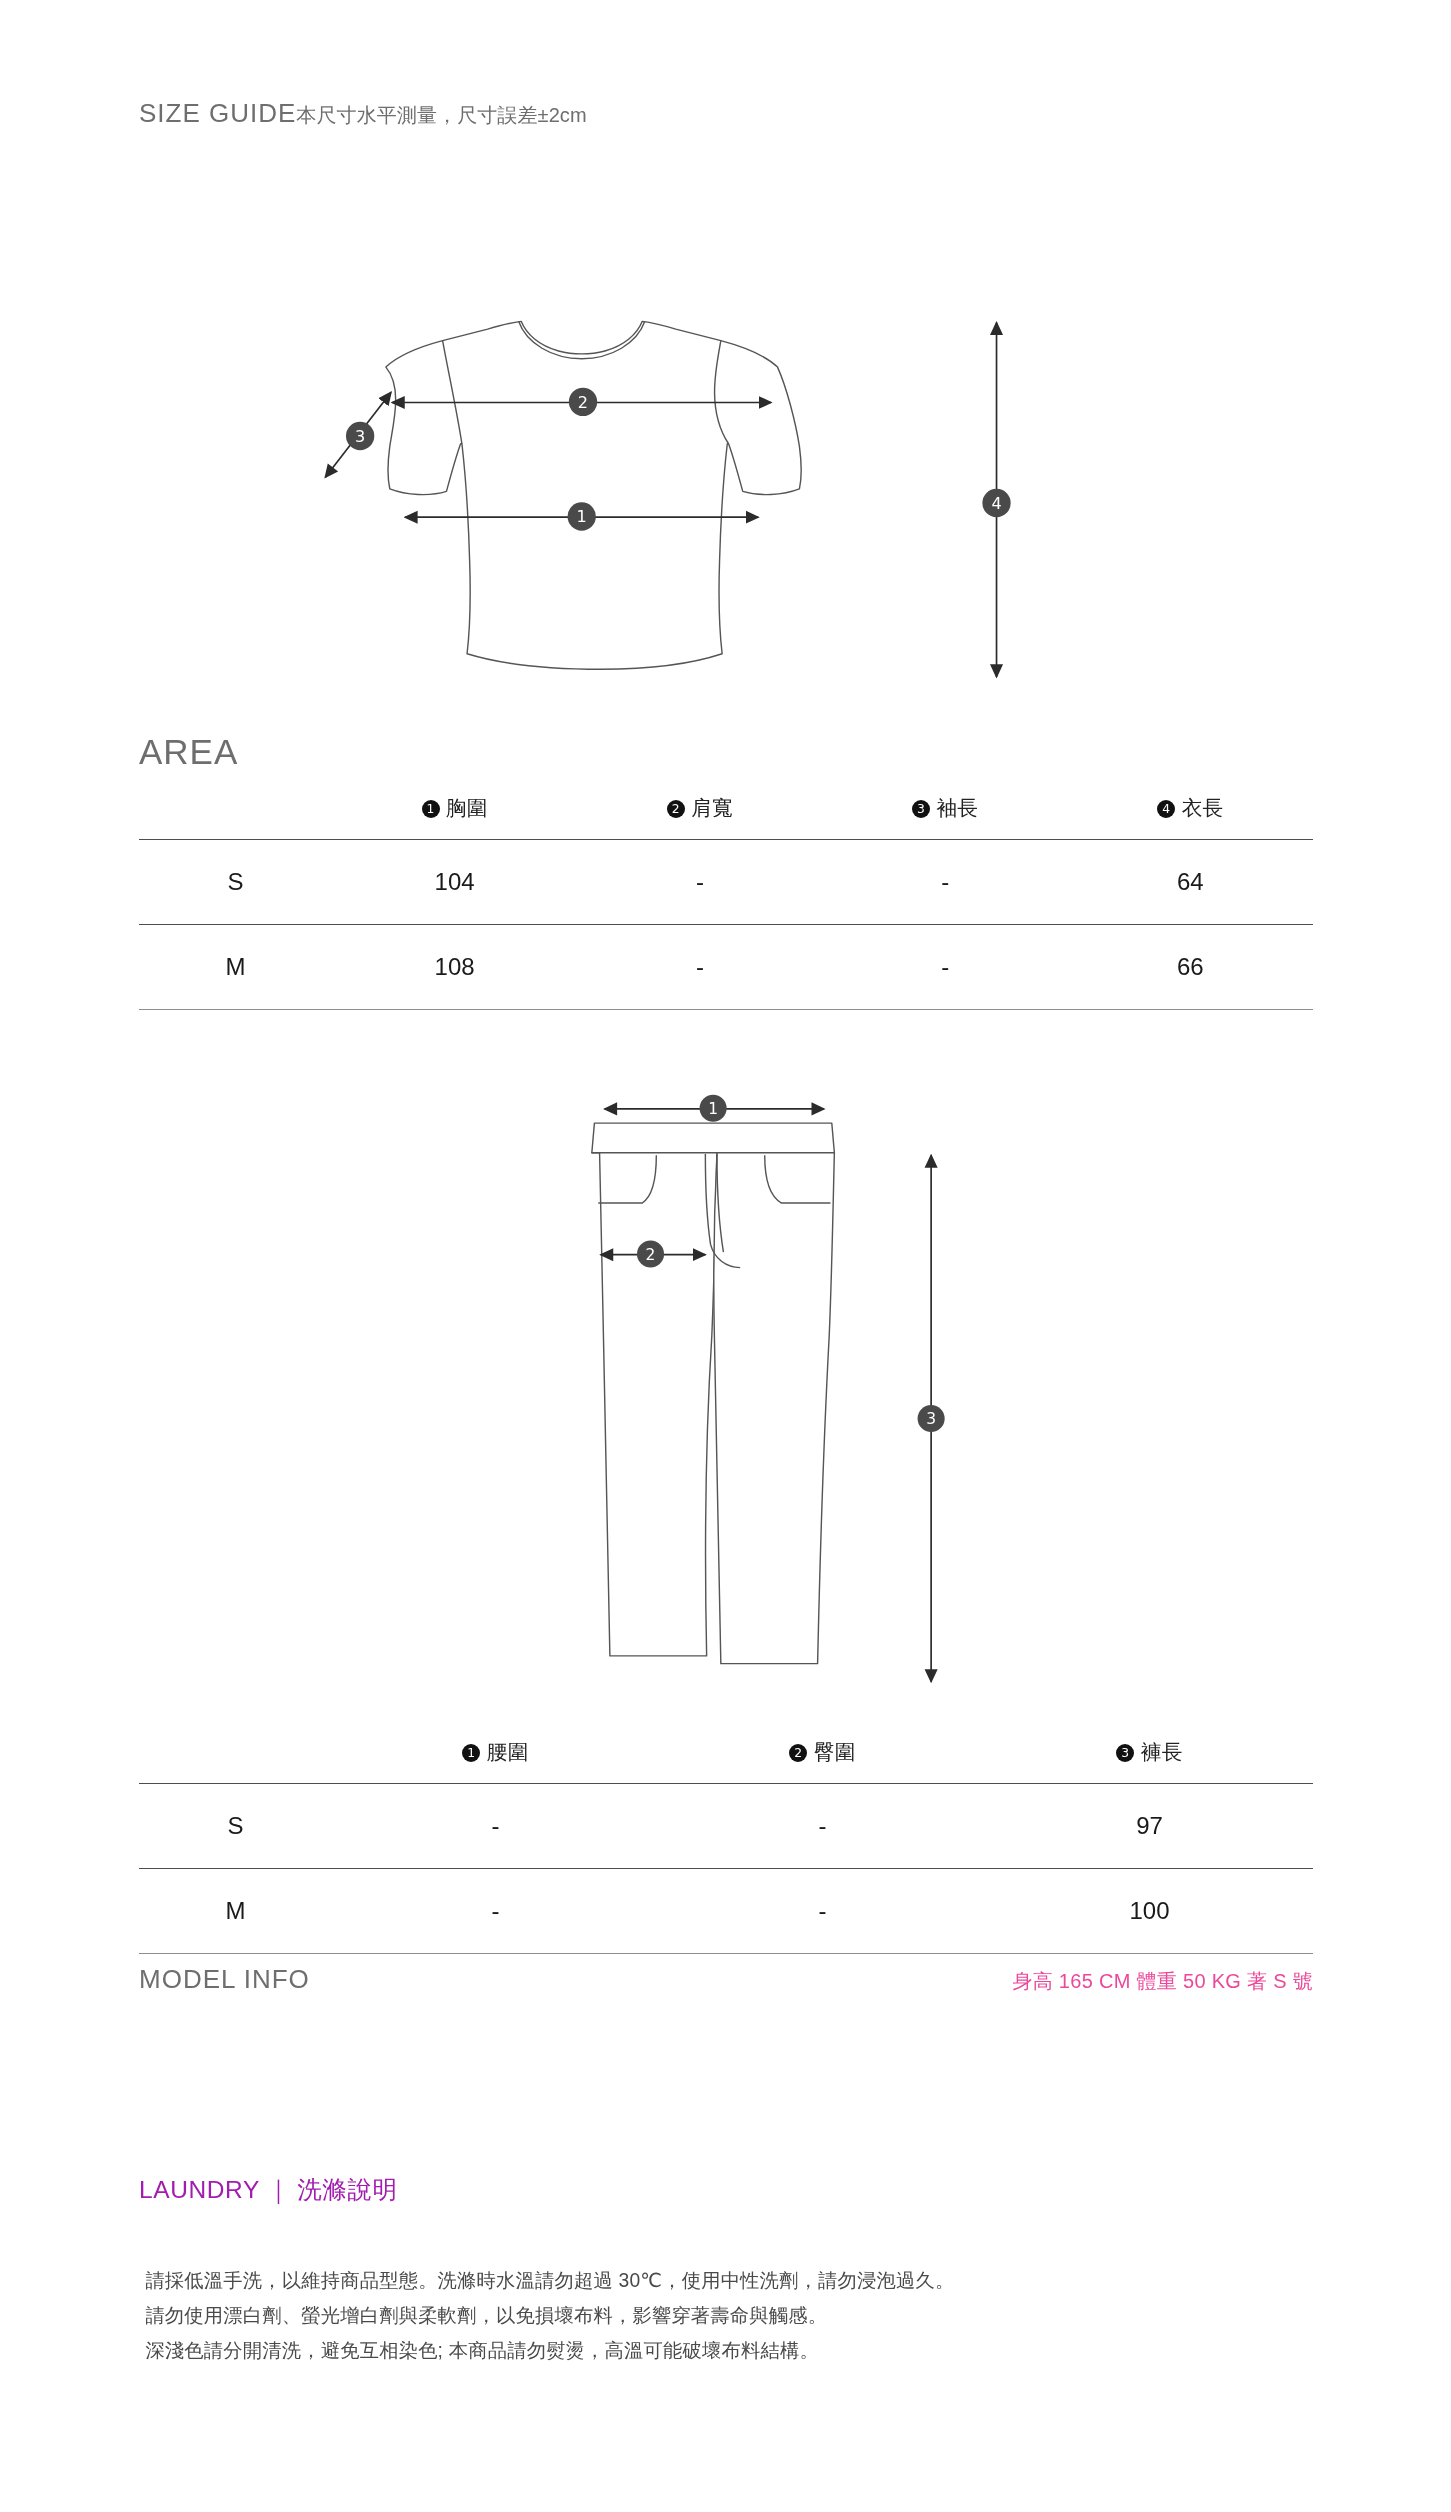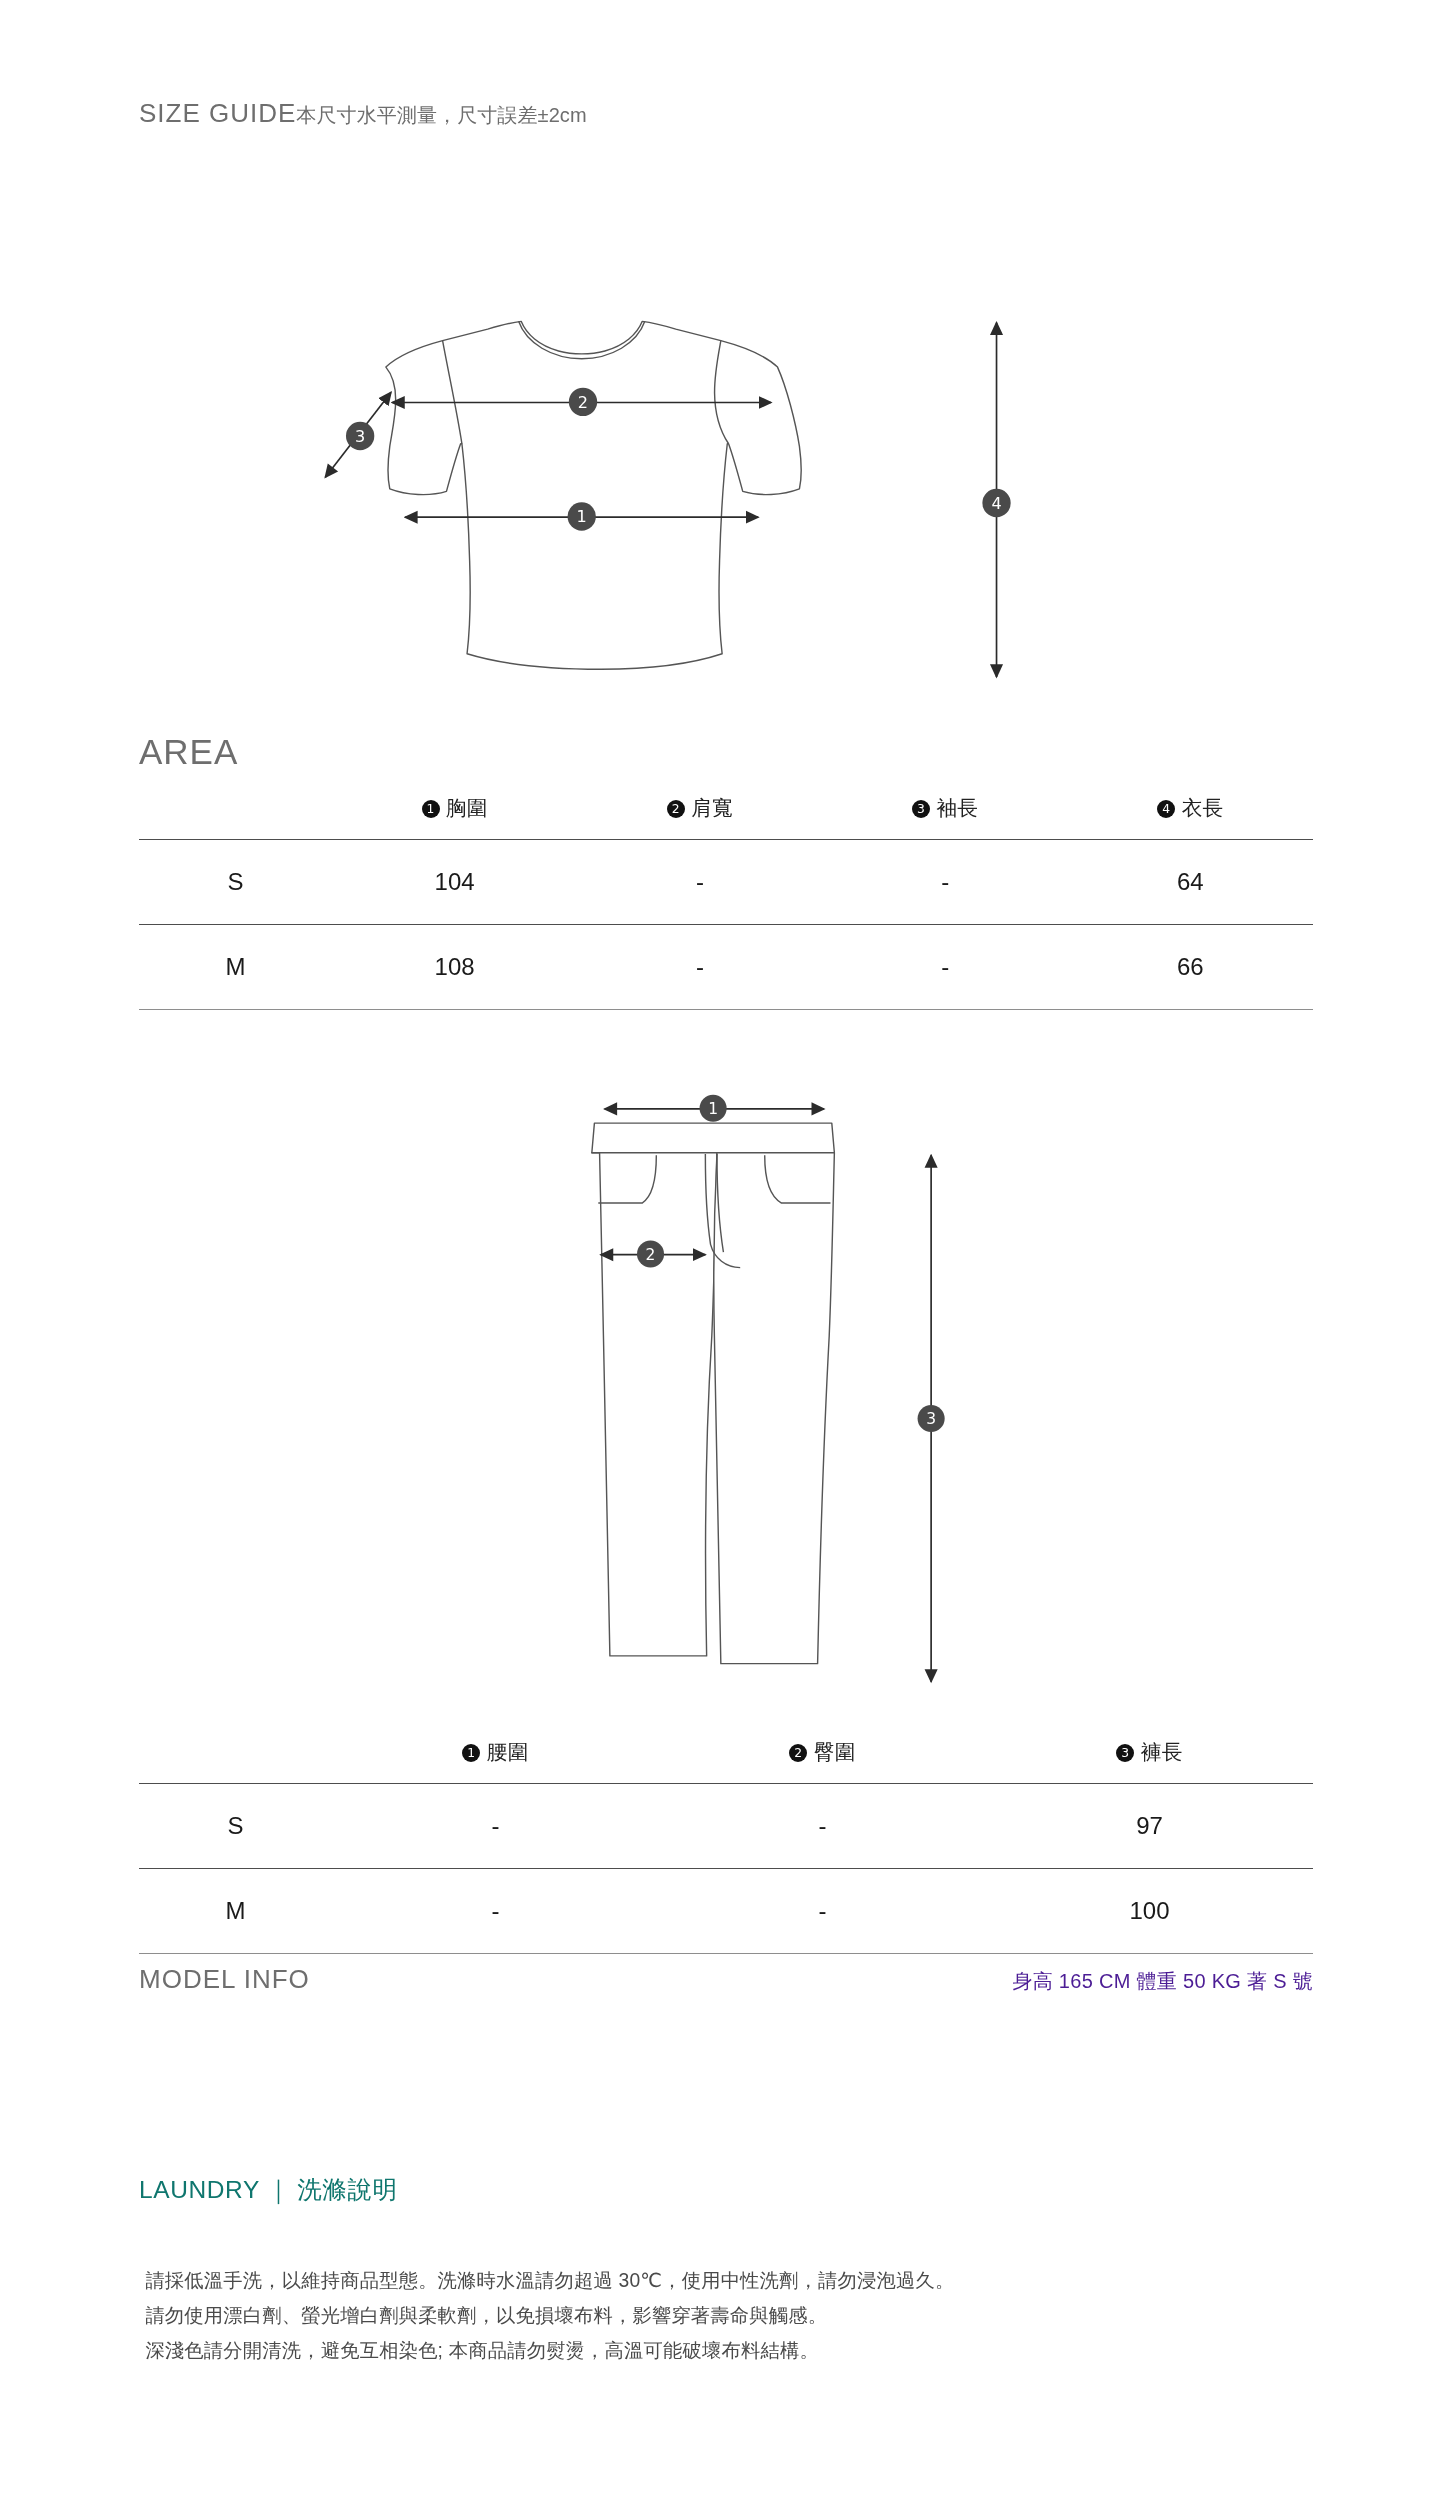--- a/index.html
+++ b/index.html
@@ -135,32 +135,32 @@
     position: absolute;
     top: 1964px;
     left: 0;
     width: 1174px;
     display: flex;
     align-items: baseline;
     justify-content: space-between;
   }
   .model-note {
     font-size: 20px;
-    color: #4c1d95;
+    color: #ec4899;
     letter-spacing: 0.3px;
     white-space: nowrap;
   }
 
   
   .laundry-title {
     position: absolute;
     top: 2173px;
     left: 0;
     font-size: 24.5px;
-    color: #0f766e;
+    color: #a21caf;
     letter-spacing: 0.6px;
     white-space: nowrap;
   }
   .laundry-title .divider { margin: 0 6.4px; font-weight: 300; }
   .laundry-body {
     position: absolute;
     top: 2263px;
     left: 6.4px;
     width: 1154px;
   }

